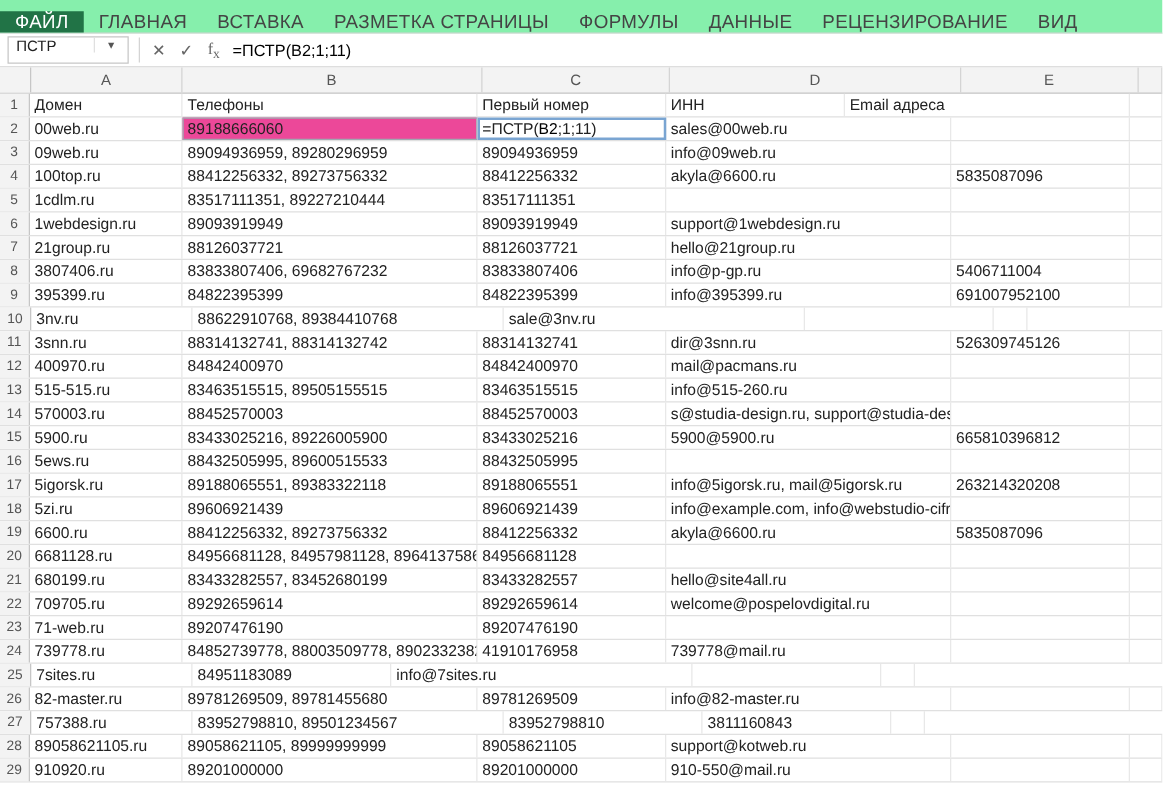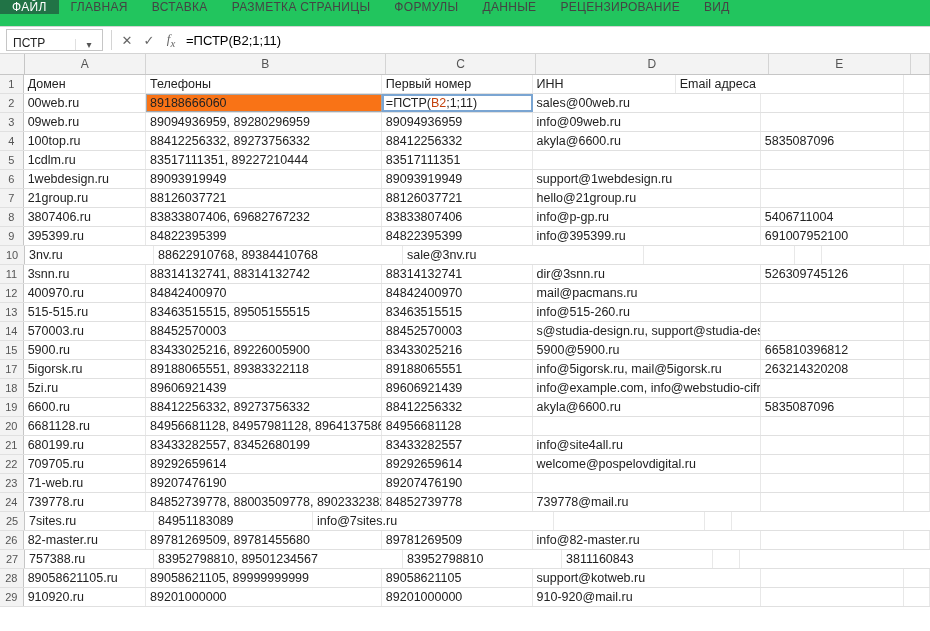--- a/index.html
+++ b/index.html
@@ -1,37 +1,37 @@
 <!DOCTYPE html>
 <html><head>
 <meta charset="utf-8">
 <style>
   html,body{margin:0;padding:0;font-family:"Segoe UI",Tahoma,sans-serif;font-size:13px;color:#222;background:#fff;width:930px;height:631px;overflow:hidden}
-  .ribbon-tabs{display:flex;align-items:flex-start;height:26px;background:#22c55e;border-bottom:1px solid #d4d4d4;font-size:12px}
+  .ribbon-tabs{display:flex;align-items:flex-end;height:26px;background:#86efac;border-bottom:1px solid #d4d4d4;font-size:15px}
   .ribbon-tab{padding:0 12px;display:flex;align-items:center;color:#444;cursor:pointer;letter-spacing:.3px}
   .ribbon-tab.file{background:#217346;color:#fff;font-weight:400}
   .formula-bar{display:flex;align-items:center;height:26px;border-bottom:1px solid #d4d4d4;background:#fff}
-  .name-box{display:flex;align-items:flex-end;border:1px solid #c6c6c6;height:20px;margin:0 4px 0 6px;background:#fff}
+  .name-box{display:flex;align-items:flex-start;border:1px solid #c6c6c6;height:20px;margin:0 4px 0 6px;background:#fff}
   .name-box span{display:inline-block;width:56px;padding:0 6px;font-size:12px}
   .name-box .dd{width:14px;text-align:center;color:#555;font-size:10px;border-left:1px solid #e0e0e0}
   .vsep{width:1px;height:20px;background:#d4d4d4;margin:0 4px}
   .fb-btn{width:22px;text-align:center;color:#666;font-size:13px;cursor:pointer}
-  .fb-btn.fx{font-style:italic;font-family:"Times New Roman",serif}
+  .fb-btn.fx{font-family:"Times New Roman",serif}
   .fb-input{flex:1;border:none;outline:none;font-size:13px;height:20px;padding:0 4px}
   .grid-wrap{position:relative}
   .col-headers{display:flex;height:20px;background:#f3f3f3;border-bottom:1px solid #c6c6c6}
   .corner{width:24px;border-right:1px solid #c6c6c6;background:#f3f3f3}
   .ch{border-right:1px solid #d4d4d4;text-align:center;font-size:12px;color:#555;line-height:20px}
   .row{display:flex;height:18px;border-bottom:1px solid #e0e0e0}
   .rh{width:24px;background:#f3f3f3;border-right:1px solid #c6c6c6;text-align:center;font-size:11px;color:#555;line-height:18px}
   .cell{border-right:1px solid #e8e8e8;padding:0 4px;line-height:18px;white-space:nowrap;overflow:hidden;font-size:12.5px}
   .colA{width:120px}.colB{width:240px}.colC{width:150px}.colD{width:232px}.colE{width:142px}.colF{width:18px}
-  .row.r2 .cell.colB{outline:1px solid #9fa8b0;outline-offset:-1px;background:#f97316}
+  .row.r2 .cell.colB{outline:1px solid #9fa8b0;outline-offset:-1px;background:#ec4899}
   .row.r2 .cell.colC{outline:2px solid #7aa5d2;outline-offset:-2px;background:#fff}
-  .ref-blue{color:#c2410c}
+  .ref-blue{color:#000000}
 </style>
 </head>
 <body>
 
 <div class="ribbon-tabs">
   <div class="ribbon-tab file">ФАЙЛ</div>
   <div class="ribbon-tab">ГЛАВНАЯ</div>
   <div class="ribbon-tab">ВСТАВКА</div>
   <div class="ribbon-tab">РАЗМЕТКА СТРАНИЦЫ</div>
   <div class="ribbon-tab">ФОРМУЛЫ</div>
@@ -192,20 +192,29 @@
       </div>
       <div class="row r15">
         <div class="rh">15</div>
         <div class="cell colA">5900.ru</div>
         <div class="cell colB">83433025216, 89226005900</div>
         <div class="cell colC">83433025216</div>
         <div class="cell colD">5900@5900.ru</div>
         <div class="cell colE">665810396812</div>
         <div class="cell colF"></div>
       </div>
+      <div class="row r16">
+        <div class="rh">16</div>
+        <div class="cell colA">5ews.ru</div>
+        <div class="cell colB">88432505995, 89600515533</div>
+        <div class="cell colC">88432505995</div>
+        <div class="cell colD"></div>
+        <div class="cell colE"></div>
+        <div class="cell colF"></div>
+      </div>
       <div class="row r17">
         <div class="rh">17</div>
         <div class="cell colA">5igorsk.ru</div>
         <div class="cell colB">89188065551, 89383322118</div>
         <div class="cell colC">89188065551</div>
         <div class="cell colD">info@5igorsk.ru, mail@5igorsk.ru</div>
         <div class="cell colE">263214320208</div>
         <div class="cell colF"></div>
       </div>
       <div class="row r18">
@@ -233,21 +242,21 @@
         <div class="cell colC">84956681128</div>
         <div class="cell colD"></div>
         <div class="cell colE"></div>
         <div class="cell colF"></div>
       </div>
       <div class="row r21">
         <div class="rh">21</div>
         <div class="cell colA">680199.ru</div>
         <div class="cell colB">83433282557, 83452680199</div>
         <div class="cell colC">83433282557</div>
-        <div class="cell colD">info@site4all.ru</div>
+        <div class="cell colD">hello@site4all.ru</div>
         <div class="cell colE"></div>
         <div class="cell colF"></div>
       </div>
       <div class="row r22">
         <div class="rh">22</div>
         <div class="cell colA">709705.ru</div>
         <div class="cell colB">89292659614</div>
         <div class="cell colC">89292659614</div>
         <div class="cell colD">welcome@pospelovdigital.ru</div>
         <div class="cell colE"></div>
@@ -259,21 +268,21 @@
         <div class="cell colB">89207476190</div>
         <div class="cell colC">89207476190</div>
         <div class="cell colD"></div>
         <div class="cell colE"></div>
         <div class="cell colF"></div>
       </div>
       <div class="row r24">
         <div class="rh">24</div>
         <div class="cell colA">739778.ru</div>
         <div class="cell colB">84852739778, 88003509778, 89023323828,</div>
-        <div class="cell colC">84852739778</div>
+        <div class="cell colC">41910176958</div>
         <div class="cell colD">739778@mail.ru</div>
         <div class="cell colE"></div>
         <div class="cell colF"></div>
       </div>
       <div class="row r25">
         <div class="rh">25</div>
         <div class="cell colA">7sites.ru</div>
         <div class="cell colC">84951183089</div>
         <div class="cell colD">info@7sites.ru</div>
         <div class="cell colE"></div>
@@ -303,18 +312,18 @@
         <div class="cell colC">89058621105</div>
         <div class="cell colD">support@kotweb.ru</div>
         <div class="cell colE"></div>
         <div class="cell colF"></div>
       </div>
       <div class="row r29">
         <div class="rh">29</div>
         <div class="cell colA">910920.ru</div>
         <div class="cell colB">89201000000</div>
         <div class="cell colC">89201000000</div>
-        <div class="cell colD">910-920@mail.ru</div>
+        <div class="cell colD">910-550@mail.ru</div>
         <div class="cell colE"></div>
         <div class="cell colF"></div>
       </div>
     </div>
 </div>
 
 </body></html>

